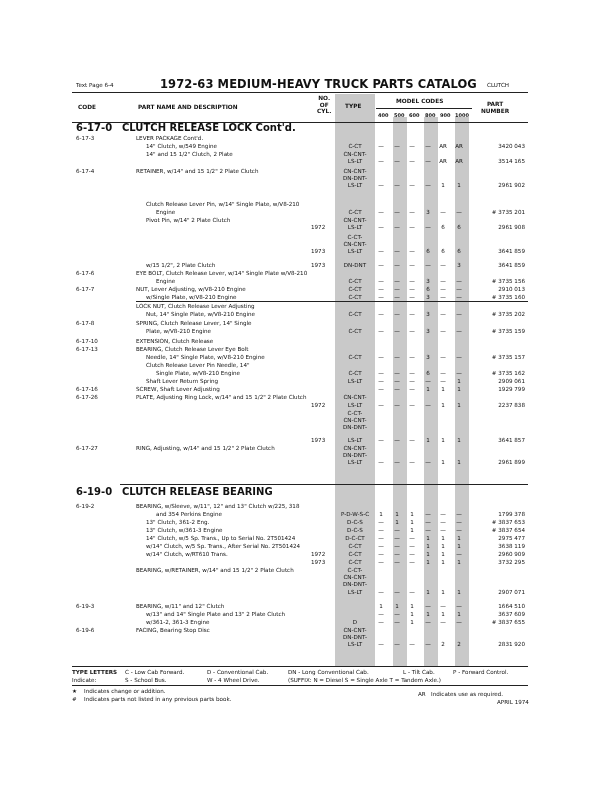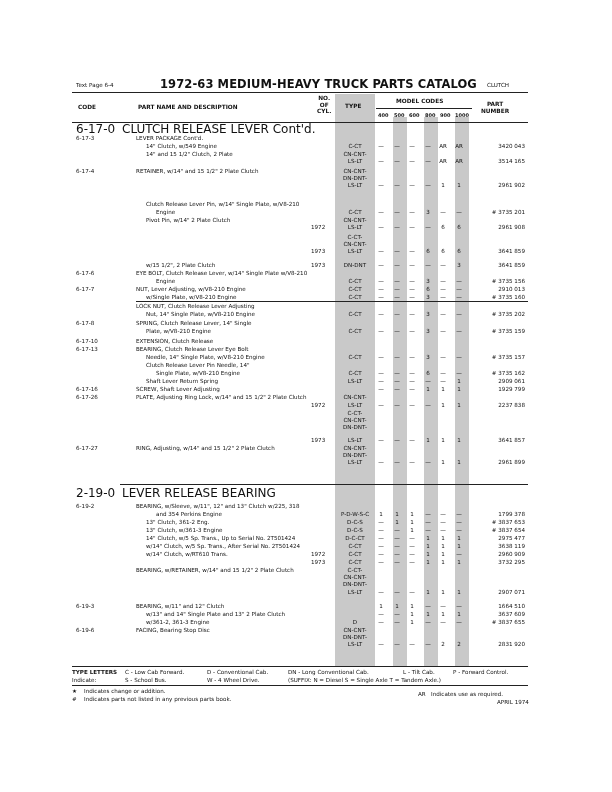--- a/index.html
+++ b/index.html
@@ -4,21 +4,21 @@
 <style>
   html, body { margin:0; padding:0; background:#fff; }
   body { width:612px; height:792px; position:relative; overflow:hidden;
          font-family:"DejaVu Sans", sans-serif; color:#111; }
   .abs { position:absolute; white-space:nowrap; }
   .shade { position:absolute; background:#c9c9c9; }
   .hr { position:absolute; background:#222; }
   .small { font-size:5.6px; line-height:7px; }
   .hdr { font-size:5.8px; font-weight:bold; }
   .title { font-size:11.5px; font-weight:bold; letter-spacing:0.1px; }
-  .sect { font-size:12px; font-weight:normal;text-align:right; }
+  .sect { font-size:10px; font-weight:bold;text-align:right; }
   .cell { position:absolute; font-size:5.6px; line-height:7px; text-align:center; }
   .pn { position:absolute; font-size:5.6px; line-height:7px; text-align:right; width:60px; }
   .typ { position:absolute; font-size:5.6px; line-height:7px; text-align:center; width:54px; }
 </style>
 </head>
 <body>
 
 <div class="shade" style="left:335px; top:94px; width:40px; height:572px;"></div>
 <div class="shade" style="left:393px; top:117px; width:14px; height:549px;"></div>
 <div class="shade" style="left:424px; top:117px; width:14px; height:549px;"></div>
@@ -45,24 +45,24 @@
 <div class="abs hdr" style="left:425px; top:112px; font-size:5px;">800</div>
 <div class="abs hdr" style="left:440px; top:112px; font-size:5px;">900</div>
 <div class="abs hdr" style="left:455px; top:112px; font-size:5px;">1000</div>
 <div class="abs hdr" style="left:481px; top:101px; text-align:center; line-height:6.5px;">
   <div>PART</div>
   <div>NUMBER</div>
 </div>
 <div class="hr" style="left:72px; top:122px; width:456px; height:1px;"></div>
 
 <div class="abs sect" style="left:76px; top:122px;">6-17-0</div>
-<div class="abs sect" style="left:122px; top:122px;">CLUTCH RELEASE LEVER Cont'd.</div>
+<div class="abs sect" style="left:122px; top:122px;">CLUTCH RELEASE LOCK Cont'd.</div>
 <div class="hr" style="left:120px; top:484px; width:408px; height:1px;"></div>
-<div class="abs sect" style="left:76px; top:486px;">2-19-0</div>
-<div class="abs sect" style="left:122px; top:486px;">LEVER RELEASE BEARING</div>
+<div class="abs sect" style="left:76px; top:486px;">6-19-0</div>
+<div class="abs sect" style="left:122px; top:486px;">CLUTCH RELEASE BEARING</div>
 
 <div class="hr" style="left:136px; top:301px; width:392px; height:1px;"></div>
 
 <div id="rows">
     <div class="abs small" style="left:76px; top:135px;">6-17-3</div>
     <div class="abs small" style="left:136px; top:135px;">LEVER PACKAGE Cont'd.</div>
     <div class="abs small" style="left:146px; top:143px;">14" Clutch, w/549 Engine</div>
     <div class="typ" style="left:328px; top:143px;">C-CT</div>
     <div class="cell" style="left:375px; width:12px; top:143px;">—</div>
     <div class="cell" style="left:391px; width:12px; top:143px;">—</div>

